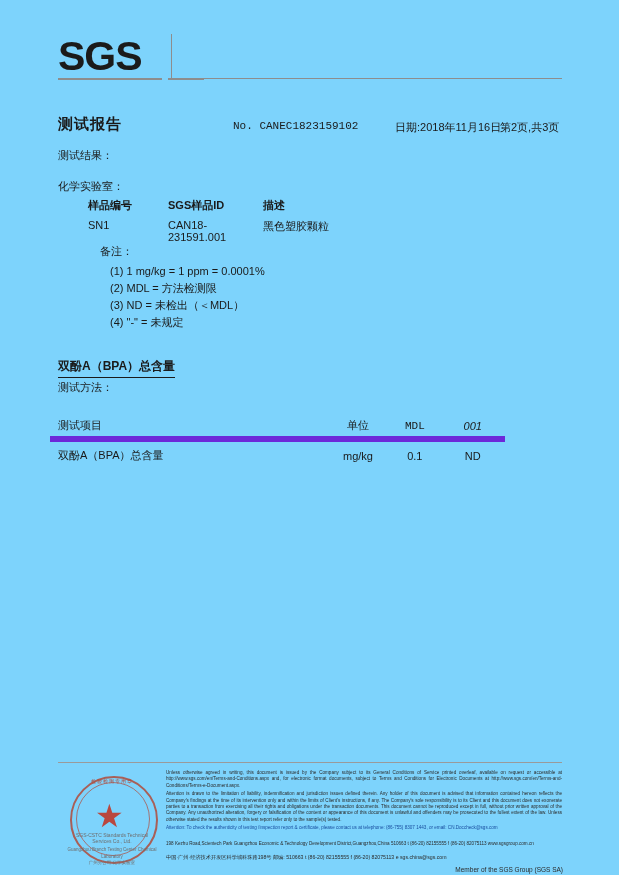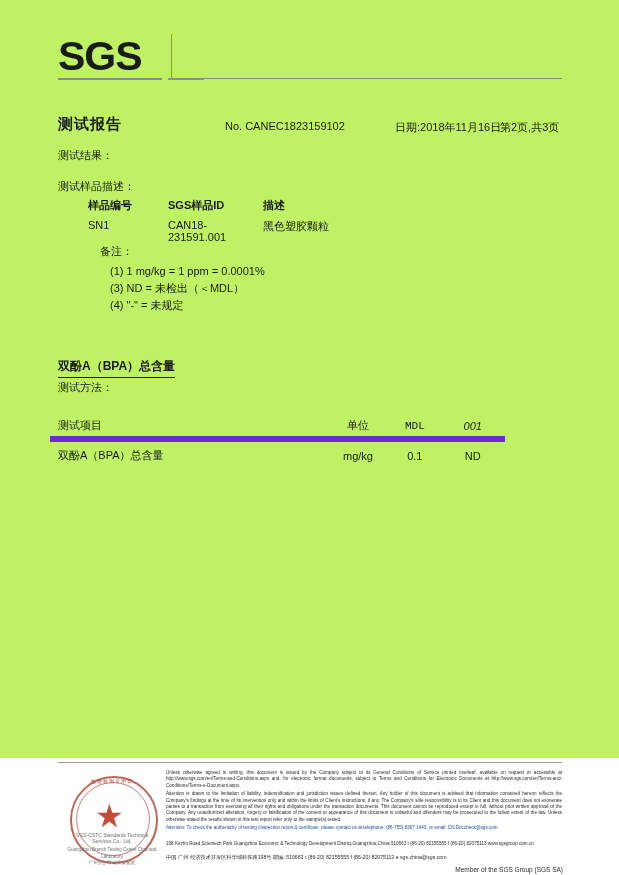--- a/index.html
+++ b/index.html
@@ -12,22 +12,22 @@
     height: 875px;
     position: relative;
     font-family: "Liberation Sans", sans-serif;
     color: #1a1a1a;
     overflow: hidden;
   }
   .page {
     position: absolute;
     left: 0; top: 0;
     width: 619px;
-    height: 758px;
-    background: #bef264;
+    height: 875px;
+    background: #7dd3fc;
   }
   
   .sgs-logo {
     position: absolute;
     left: 58px;
     top: 34px;
     width: 112px;
     height: 46px;
   }
   .sgs-logo .word {
@@ -75,23 +75,24 @@
   .doc-title {
     position: absolute;
     left: 58px;
     top: 115px;
     font-size: 15px;
     font-weight: bold;
     letter-spacing: 1px;
   }
   .report-no {
     position: absolute;
-    left: 225px;
+    left: 233px;
     top: 120px;
     font-size: 11px;
+    font-family: Liberation Mono, monospace;
   }
   .report-date {
     position: absolute;
     left: 395px;
     top: 120px;
     font-size: 11px;
   }
   .page-of {
     position: absolute;
     left: 500px;
@@ -331,21 +332,21 @@
   </div>
   <div class="logo-vert"></div>
   <div class="logo-rule-right"></div>
 
   <div class="doc-title">测试报告</div>
   <div class="report-no">No. CANEC1823159102</div>
   <div class="report-date">日期:2018年11月16日</div>
   <div class="page-of">第2页,共3页</div>
 
   <div class="lbl-results">测试结果：</div>
-  <div class="lbl-sampledesc">测试样品描述：</div>
+  <div class="lbl-sampledesc">化学实验室：</div>
 
   <div class="sample-table">
     <table>
       <thead>
         <tr>
           <th class="col-no">样品编号</th>
           <th class="col-id">SGS样品ID</th>
           <th class="col-desc">描述</th>
         </tr>
       </thead>
@@ -355,20 +356,21 @@
           <td>CAN18-231591.001</td>
           <td>黑色塑胶颗粒</td>
         </tr>
       </tbody>
     </table>
   </div>
 
   <div class="lbl-remarks">备注：</div>
   <div class="remarks">
     <div>(1) 1 mg/kg = 1 ppm = 0.0001%</div>
+    <div>(2) MDL = 方法检测限</div>
     <div>(3) ND = 未检出（＜MDL）</div>
     <div>(4) "-" = 未规定</div>
   </div>
 
   <div class="section-title">双酚A（BPA）总含量</div>
   <div class="lbl-method">测试方法：</div>
 
   <table class="res-table">
     <thead>
       <tr>

